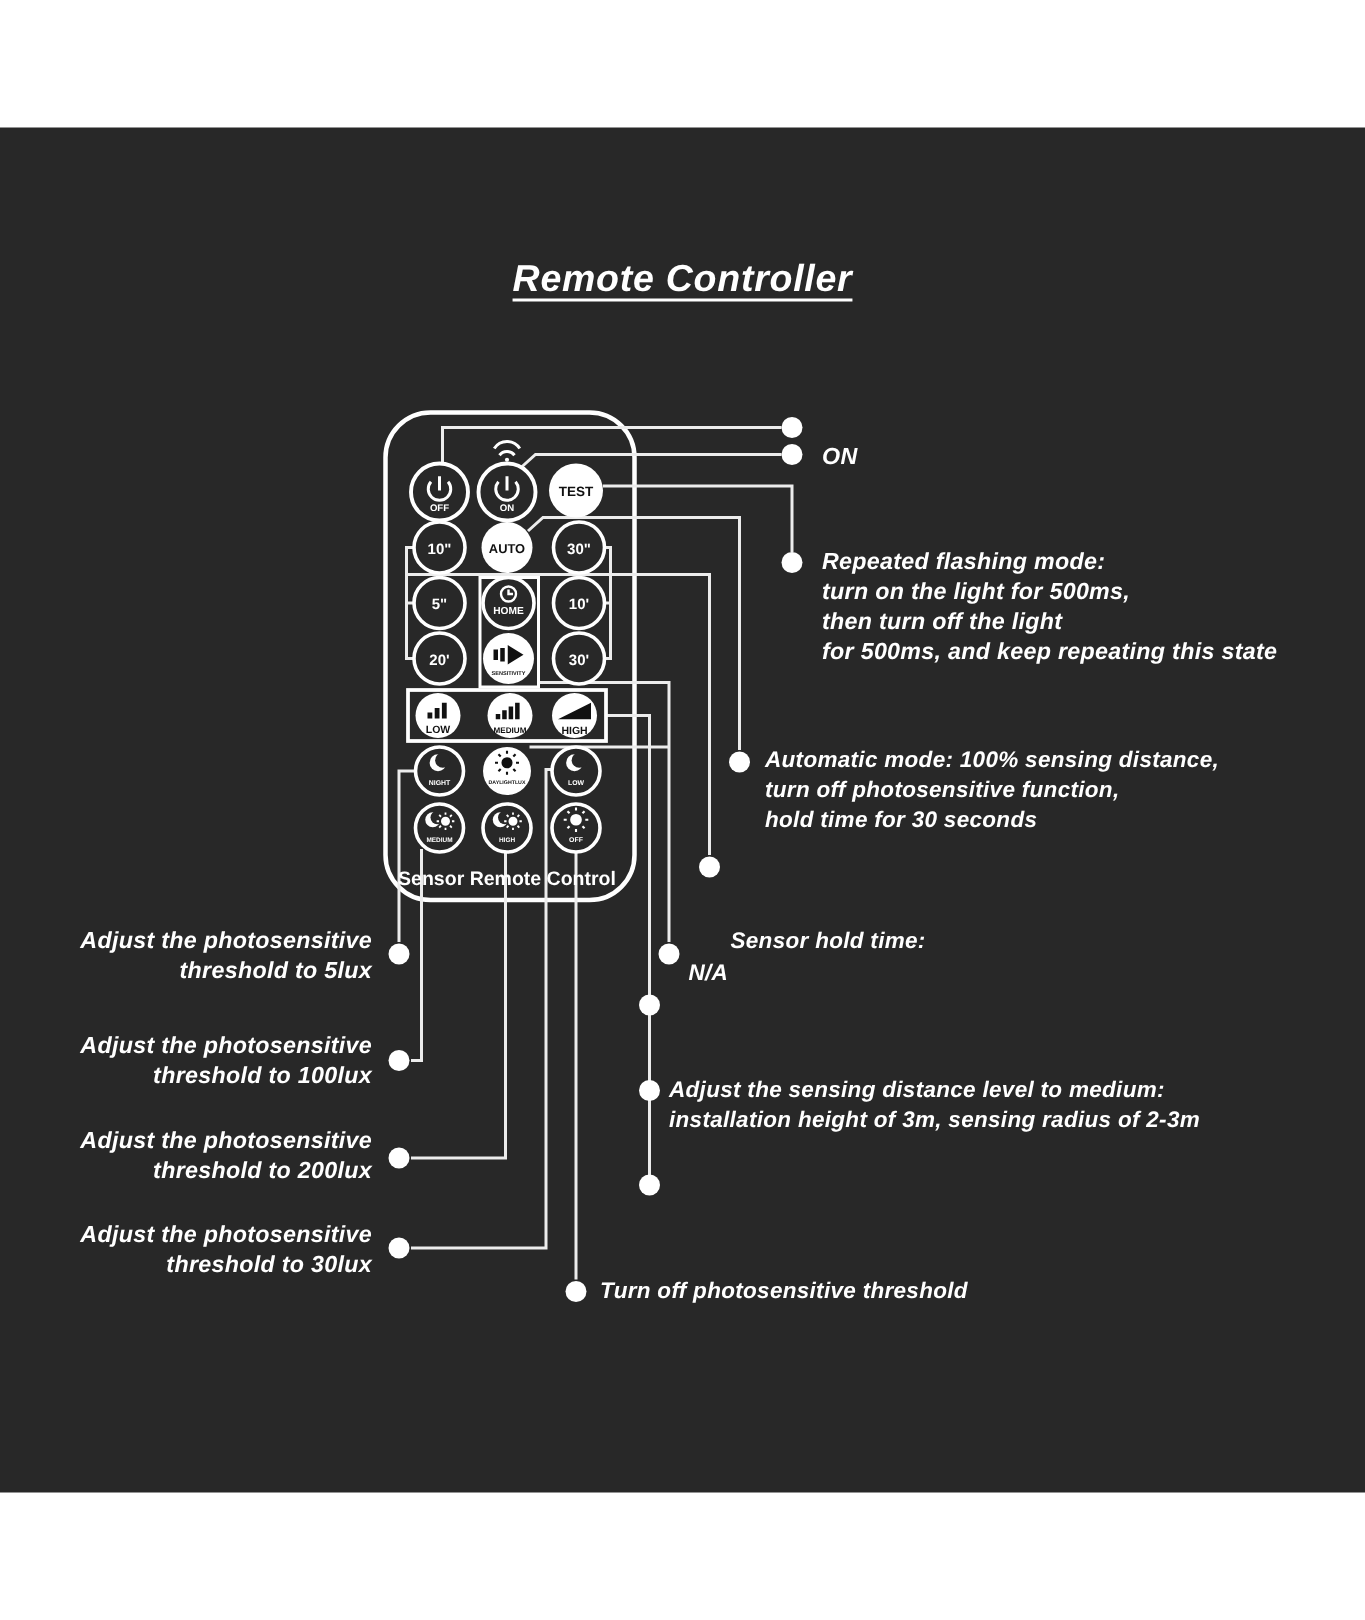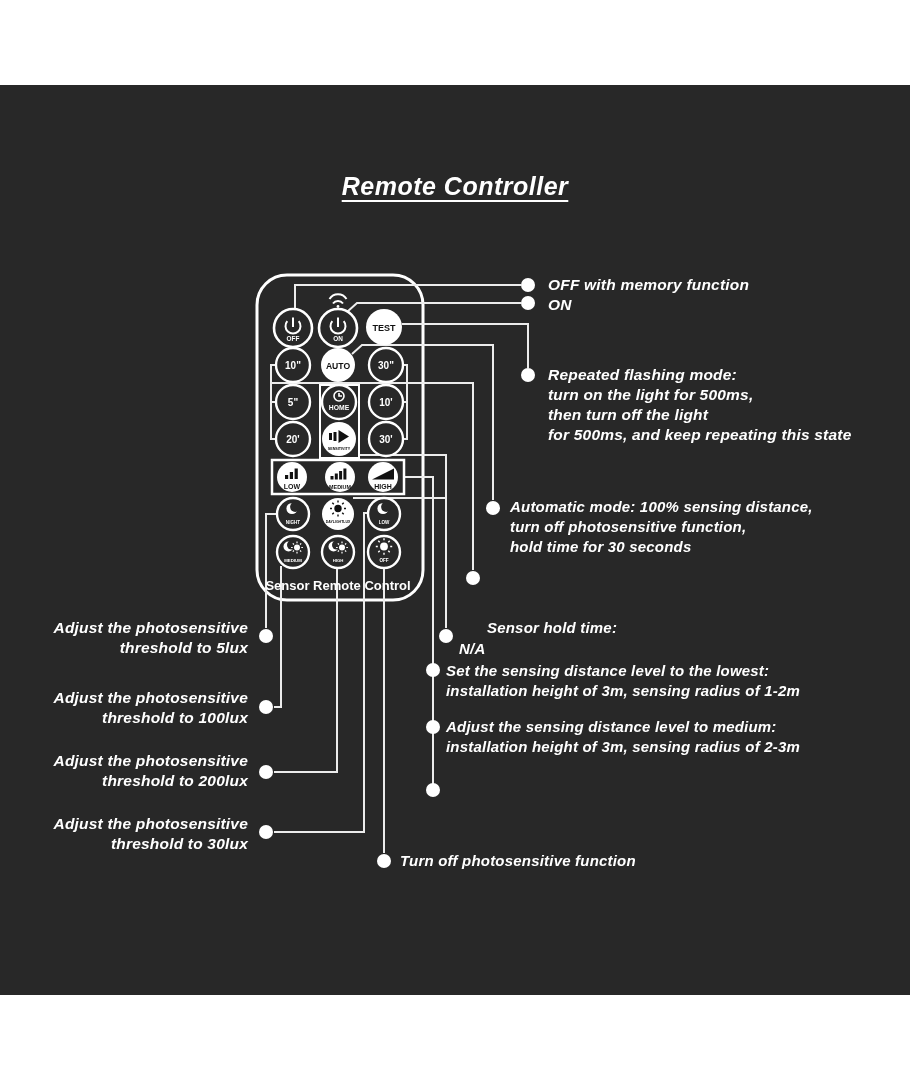--- a/index.html
+++ b/index.html
@@ -226,36 +226,33 @@
         <path d="M384 540.3 v-2 M384 552.7 v2 M377.8 546.5 h-2 M390.2 546.5 h2 M379.7 542.2 l-1.4 -1.4 M388.3 542.2 l1.4 -1.4 M379.7 550.8 l-1.4 1.4 M388.3 550.8 l1.4 1.4" fill="none"></path>
       </g>
       <text x="384" y="561.5" text-anchor="middle" font-size="4.6" font-weight="700" fill="#fff">OFF</text>
     </g>
 
     <text x="338" y="590" text-anchor="middle" font-size="13" font-weight="700" fill="#fff">Sensor Remote Control</text>
   </svg>
 
   <div class="title">Remote Controller</div>
 
-  <div class="ann right-side big" style="left:548px;top:275px;">OFF with memory function</div>
   <div class="ann right-side big" style="left:548px;top:295px;">ON</div>
   <div class="ann right-side big" style="left:548px;top:365px;">Repeated flashing mode:
 turn on the light for 500ms,
 then turn off the light
 for 500ms, and keep repeating this state</div>
   <div class="ann right-side" style="left:510px;top:497px;">Automatic mode: 100% sensing distance,
 turn off photosensitive function,
 hold time for 30 seconds</div>
   <div class="ann right-side" style="left:487px;top:572px;margin-top:46px;">Sensor hold time:</div>
   <div class="ann right-side" style="left:459px;top:626px;margin-top:13px;">N/A</div>
-  <div class="ann right-side" style="left:446px;top:661px;">Set the sensing distance level to the lowest:
-installation height of 3m, sensing radius of 1-2m</div>
   <div class="ann right-side" style="left:446px;top:717px;">Adjust the sensing distance level to medium:
 installation height of 3m, sensing radius of 2-3m</div>
-  <div class="ann right-side" style="left:400px;top:851px;">Turn off photosensitive function</div>
+  <div class="ann right-side" style="left:400px;top:851px;">Turn off photosensitive threshold</div>
 
   <div class="ann left-side big" style="top:618px;">Adjust the photosensitive
 threshold to 5lux</div>
   <div class="ann left-side big" style="top:688px;">Adjust the photosensitive
 threshold to 100lux</div>
   <div class="ann left-side big" style="top:751px;">Adjust the photosensitive
 threshold to 200lux</div>
   <div class="ann left-side big" style="top:814px;">Adjust the photosensitive
 threshold to 30lux</div>
 </div>

